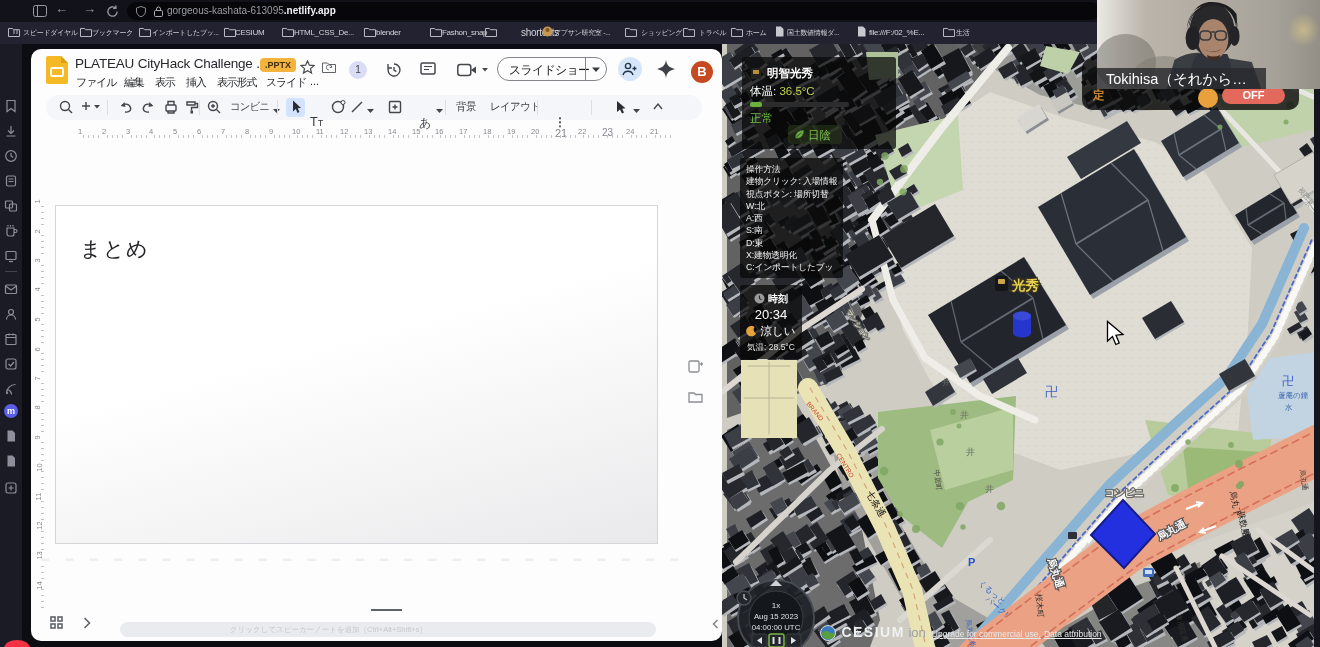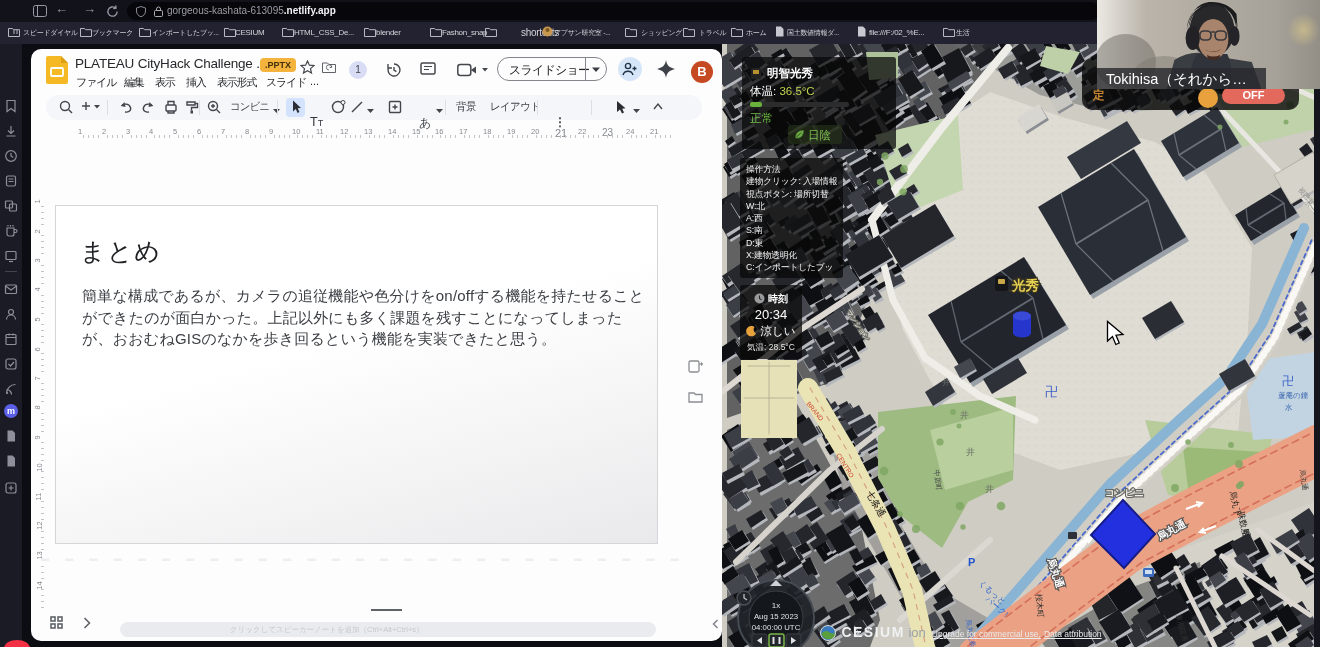--- a/index.html
+++ b/index.html
@@ -12,21 +12,21 @@
 #win { position:absolute; left:31px; top:49px; width:691px; height:592px; background:#fdfdfe; border-radius:10px; overflow:hidden; }
 #title { position:absolute; left:44px; top:7px; font-size:13.5px; color:#26282b; letter-spacing:-0.2px; }
 #menus { position:absolute; left:0; top:26px; font-size:11px; color:#26282b; letter-spacing:-1.2px; height:16px; width:100%; }
 #menus span { position:absolute; }
 #pptx { position:absolute; left:229px; top:9px; background:#f3b33c; color:#42300a; font-size:9px; font-weight:700; border-radius:4px; padding:2px 5px; }
 #tbar { position:absolute; left:15px; top:46px; width:656px; height:25px; background:#f4f6fa; border-radius:13px; color:#40434a; font-size:12px; }
 .ti { position:absolute; top:20px; }
 #ruler { position:absolute; left:13px; top:78px; width:670px; height:12px; }
 #vruler { position:absolute; left:4px; top:140px; width:10px; height:430px; }
 #slide { position:absolute; left:24px; top:156px; width:603px; height:339px; background:linear-gradient(165deg,#ffffff 42%,#f4f4f5 72%,#e9e9eb 100%); border:1px solid #d4d6d9; }
-#stitle { position:absolute; left:49px; top:186px; font-size:25px; color:#1f2023; letter-spacing:1.5px; }
+#stitle { position:absolute; left:49px; top:186px; font-size:21px; color:#1f2023; letter-spacing:1.5px; }
 #sbody { position:absolute; left:51px; top:236px; font-size:15px; color:#3a3d42; line-height:21.6px; letter-spacing:0.2px; width:566px; }
 #filmdots { position:absolute; left:10px; top:505px; width:648px; height:8px; color:#eceef0; font-size:8px; letter-spacing:7px; overflow:hidden; white-space:nowrap; }
 #notesbar { position:absolute; left:89px; top:573px; width:536px; height:15px; background:#e9ebee; border-radius:8px; color:#c6c9cd; font-size:7.5px; line-height:15px; padding-left:110px; overflow:hidden; white-space:nowrap; filter:blur(0.4px); }
 .panel { position:absolute; background:rgba(8,8,8,0.74); color:#fff; border-radius:3px; }
 #p1 { left:742px; top:57px; width:154px; height:92px; font-size:11.5px; }
 #p2 { left:740px; top:158px; width:103px; height:120px; font-size:8.8px; line-height:12.3px; padding:5px 0 0 6px; color:#f2f2f2; letter-spacing:-0.2px; }
 #p2 div { white-space:nowrap; }
 #p3 { left:740px; top:285px; width:62px; height:74px; font-size:10px; text-align:center; }
 #p4 { left:1082px; top:58px; width:217px; height:52px; border-radius:10px; background:rgba(10,10,10,0.8); }
 #cam { position:absolute; left:1097px; top:0; width:223px; height:89px; overflow:hidden; }
@@ -505,35 +505,34 @@
       <span style="position:absolute;left:6px;top:383px;width:3px;height:1px;background:#c2c5c9"></span>
       <span style="position:absolute;left:6px;top:389px;width:3px;height:1px;background:#c2c5c9"></span>
       <span style="position:absolute;left:0;top:392px;font-size:7.5px;color:#85888d;transform:rotate(-90deg)">14</span>
       <span style="position:absolute;left:6px;top:400px;width:3px;height:1px;background:#c2c5c9"></span>
       <span style="position:absolute;left:6px;top:406px;width:3px;height:1px;background:#c2c5c9"></span>
       <span style="position:absolute;left:6px;top:412px;width:3px;height:1px;background:#c2c5c9"></span>
       <span style="position:absolute;left:6px;top:418px;width:3px;height:1px;background:#c2c5c9"></span>
     </div>
   <div id="slide"></div>
   <div id="stitle">まとめ</div>
-  <div id="sbody">簡単な構成であるが、カメラの追従機能や色分けをon/offする機能を持たせること<br>ができたのが面白かった。上記以外にも多く課題を残すことになってしまった<br>が、おおむねGISのなかを歩き回るという機能を実装できたと思う。</div>
   <div id="filmdots">▬ ▬ ▬ ▬ ▬ ▬ ▬ ▬ ▬ ▬ ▬ ▬ ▬ ▬ ▬ ▬ ▬ ▬ ▬ ▬ ▬ ▬ ▬ ▬ ▬ ▬ ▬ ▬ ▬ ▬ ▬ ▬ ▬ ▬ ▬ ▬ ▬ ▬ ▬ ▬ </div>
   <div class="abs" style="left:340px;top:560px;width:31px;height:2px;background:#5f6368"></div>
   <svg class="abs" style="left:19px;top:567px" width="13" height="13" viewBox="0 0 13 13">
       <g fill="none" stroke="#5f6368" stroke-width="1.6">
         <rect x="1" y="1" width="4" height="4"></rect>
         <rect x="8" y="1" width="4" height="4"></rect>
         <rect x="1" y="8" width="4" height="4"></rect>
         <rect x="8" y="8" width="4" height="4"></rect>
       </g>
     </svg>
   <svg class="abs" style="left:52px;top:568px" width="8" height="12" viewBox="0 0 8 12">
       <path d="M1.5 1 L6.5 6 L1.5 11" fill="none" stroke="#5f6368" stroke-width="1.6"></path>
     </svg>
-  <div id="notesbar">クリックしてスピーカーノートを追加（Ctrl+Alt+Ctrl+s）</div>
+  <div id="notesbar">クリックしてスピーカーノートを追加（Ctrl+Alt+Shift+s）</div>
   <svg class="abs" style="left:681px;top:570px" width="7" height="10" viewBox="0 0 7 10">
       <path d="M5.5 1 L1.5 5 L5.5 9" fill="none" stroke="#7a7d82" stroke-width="1.4"></path>
     </svg>
   <svg class="abs" style="left:657px;top:311px" width="15" height="13" viewBox="0 0 15 13">
       <rect x="1" y="1" width="10" height="11" rx="1.5" fill="none" stroke="#8a8d92" stroke-width="1.3"></rect>
       <path d="M11 4 h3 M13 2.5 l1.5 1.5 -1.5 1.5" fill="none" stroke="#8a8d92" stroke-width="1.1"></path>
     </svg>
   <svg class="abs" style="left:657px;top:342px" width="15" height="12" viewBox="0 0 15 12">
       <path d="M1 2 h5 l1.5 1.5 h6.5 v7.5 h-13 z" fill="none" stroke="#8a8d92" stroke-width="1.3"></path>
     </svg>

